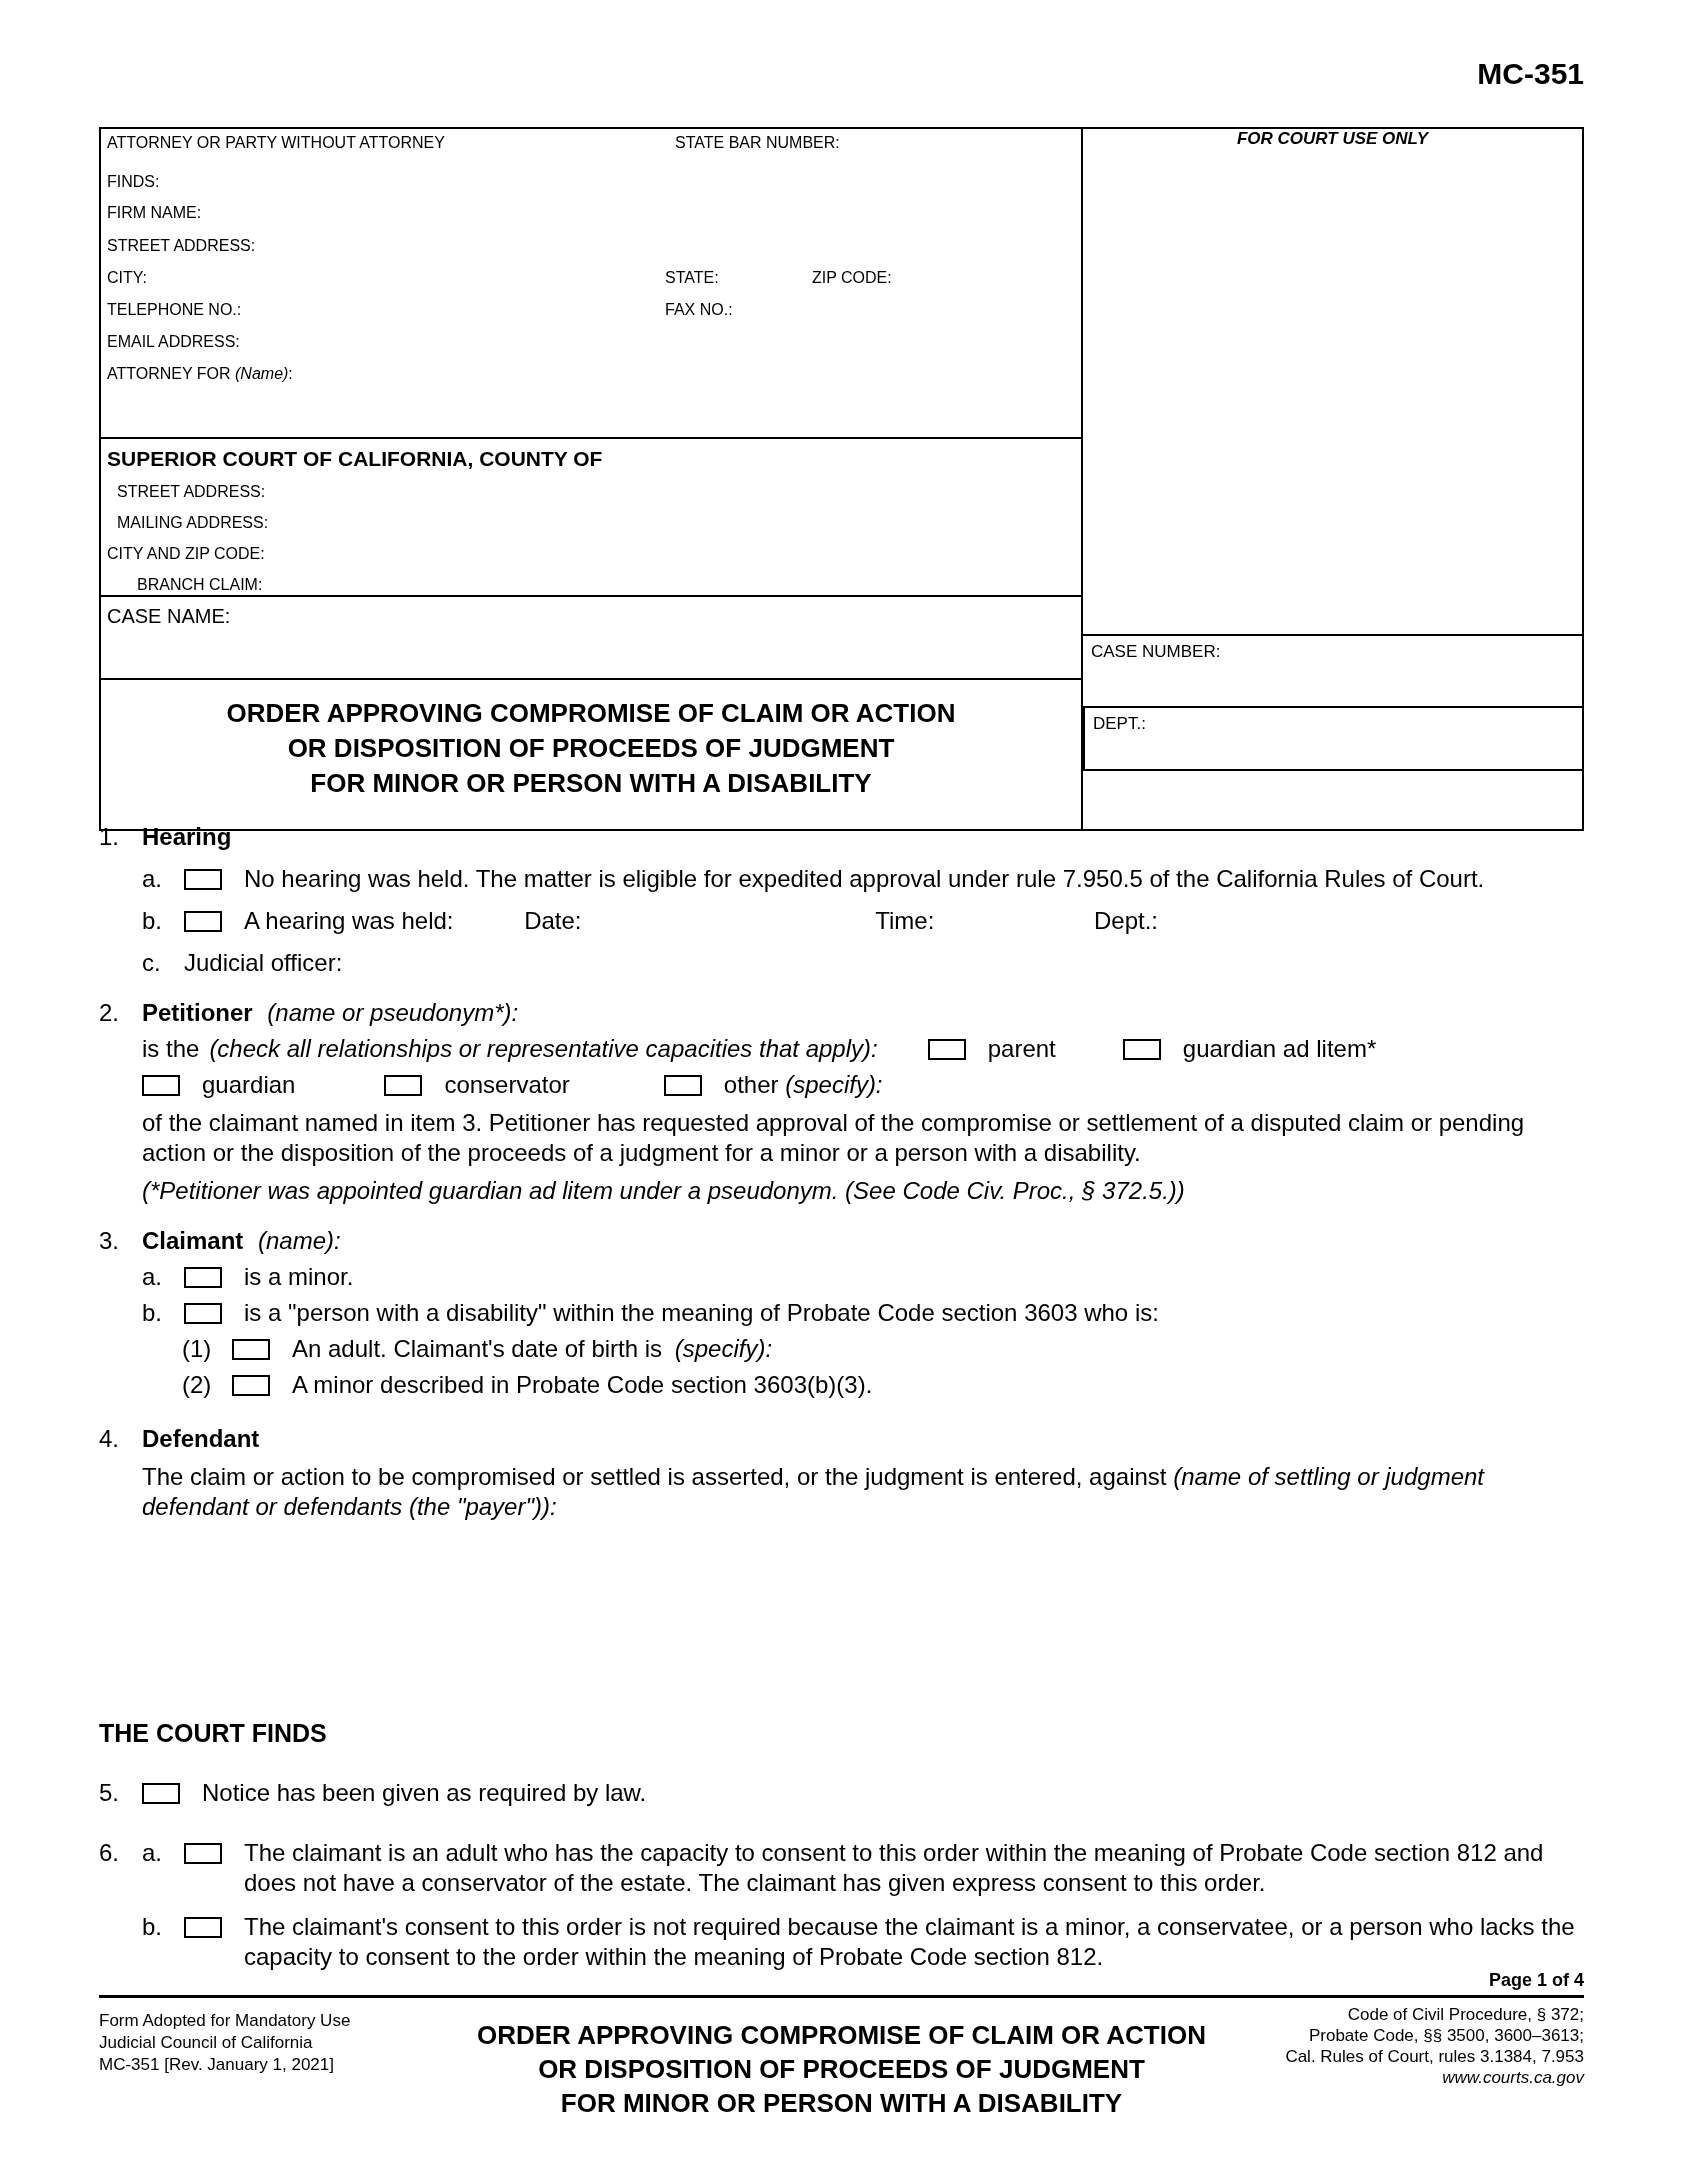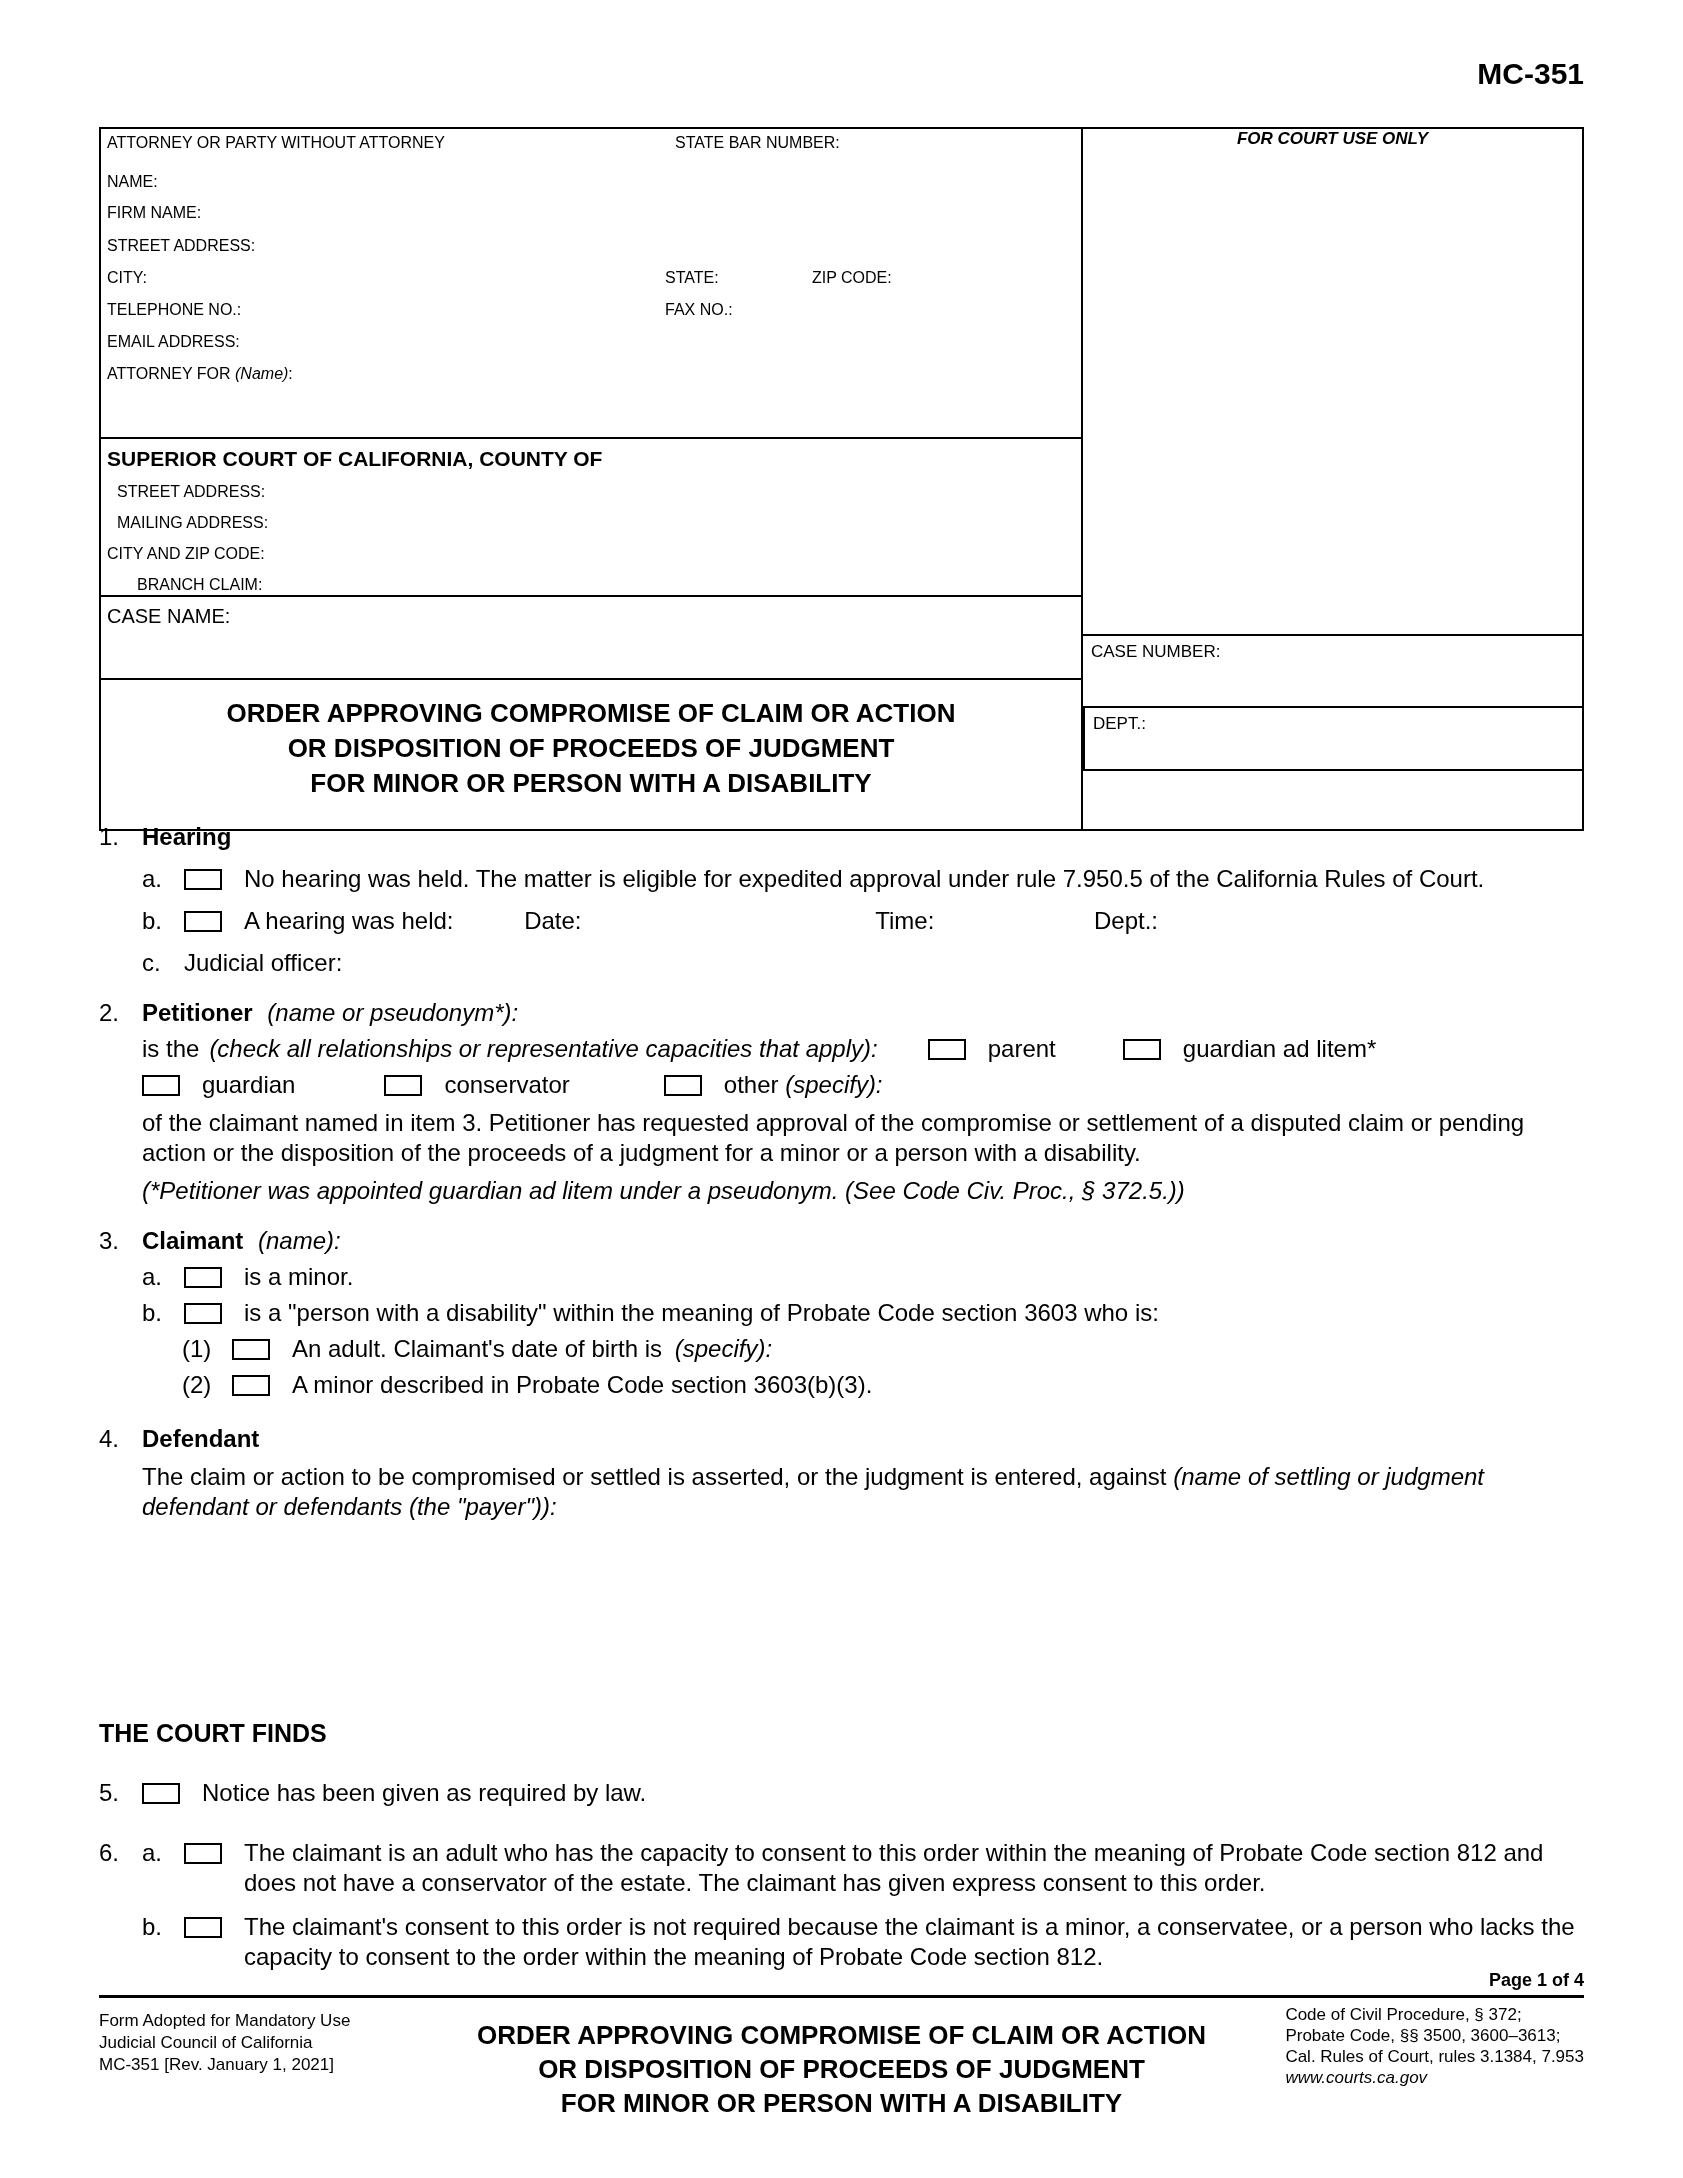--- a/index.html
+++ b/index.html
@@ -80,38 +80,38 @@
   }
   .footer-left {
     position: absolute; top: 2010px; left: 99px;
     font-size: 17px; line-height: 22px;
   }
   .footer-center {
     position: absolute; top: 2018px; left: 0; width: 1683px; text-align: center;
     font-size: 26px; font-weight: bold; line-height: 34px;
   }
   .footer-right {
-    position: absolute; top: 2004px; right: 99px; text-align: left;
+    position: absolute; top: 2004px; right: 99px; text-align: right;
     font-size: 17px; line-height: 21px;
   }
 </style>
 </head>
 <body>
 
 <div>
 
   <div class="form-number">MC-351</div>
 
   <div class="header-box">
     <div class="h-left">
 
       <div class="sec-attorney">
         <span class="lbl" style="left:6px;top:5px">ATTORNEY OR PARTY WITHOUT ATTORNEY</span>
         <span class="lbl" style="left:574px;top:5px">STATE BAR NUMBER:</span>
-        <span class="lbl" style="left:6px;top:44px">NAME:</span>
+        <span class="lbl" style="left:6px;top:44px">FINDS:</span>
         <span class="lbl" style="left:6px;top:75px">FIRM NAME:</span>
         <span class="lbl" style="left:6px;top:108px">STREET ADDRESS:</span>
         <span class="lbl" style="left:6px;top:140px">CITY:</span>
         <span class="lbl" style="left:564px;top:140px">STATE:</span>
         <span class="lbl" style="left:711px;top:140px">ZIP CODE:</span>
         <span class="lbl" style="left:6px;top:172px">TELEPHONE NO.:</span>
         <span class="lbl" style="left:564px;top:172px">FAX NO.:</span>
         <span class="lbl" style="left:6px;top:204px">EMAIL ADDRESS:</span>
         <span class="lbl" style="left:6px;top:236px"><span>ATTORNEY FOR </span><span class="it">(Name)</span><span>:</span></span>
       </div>

